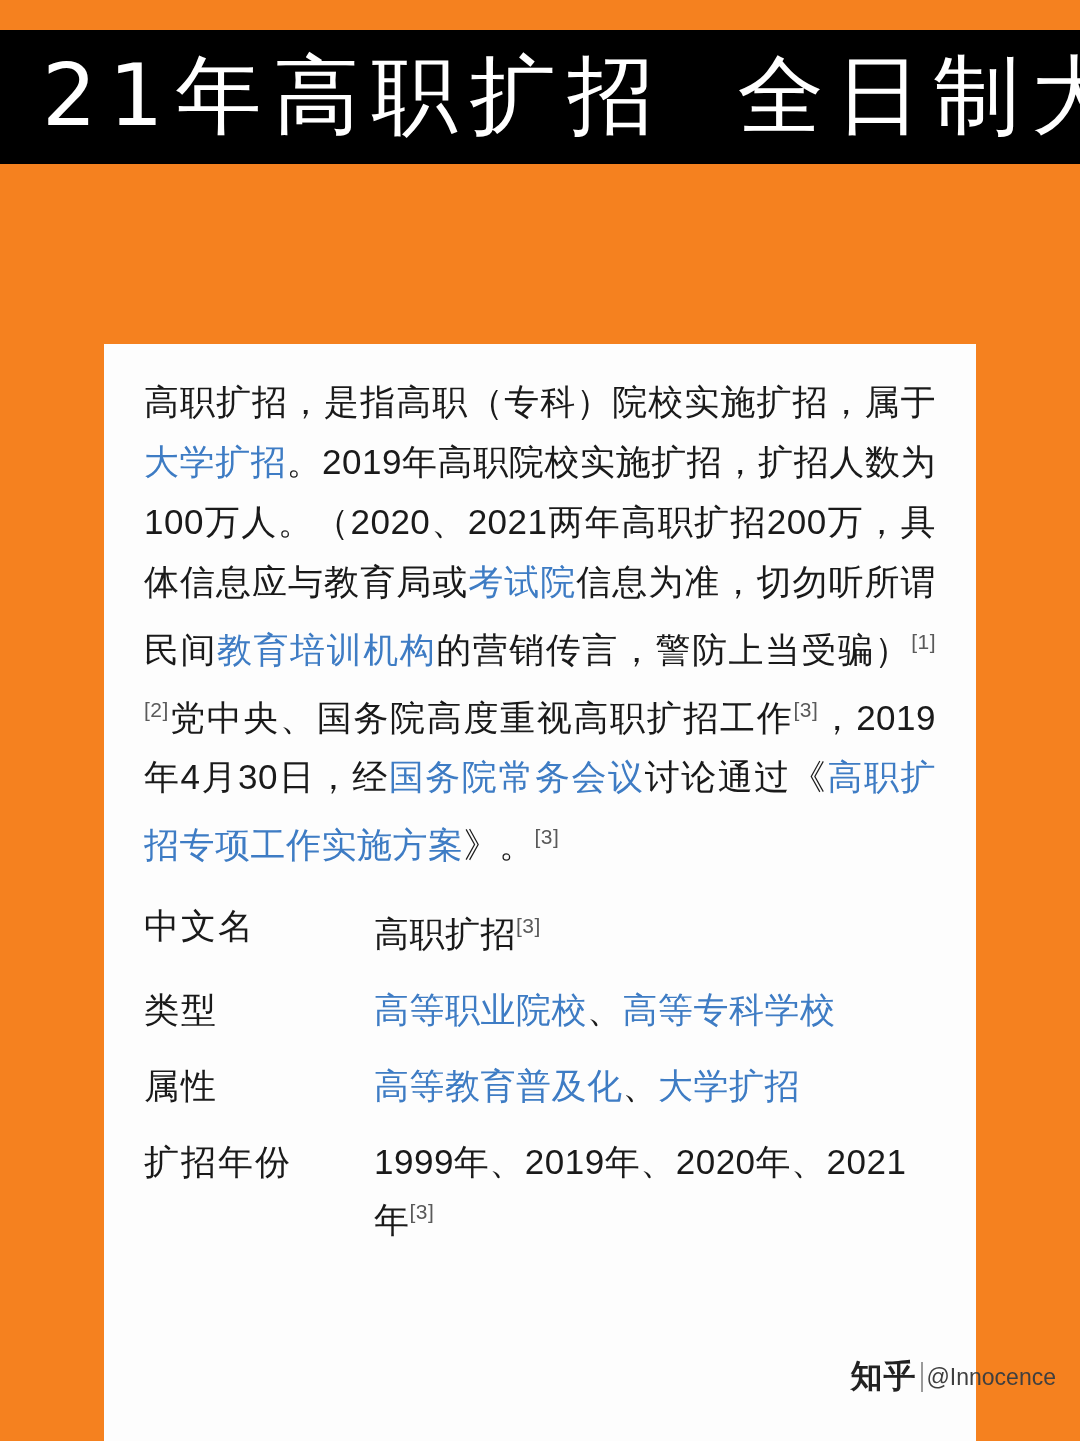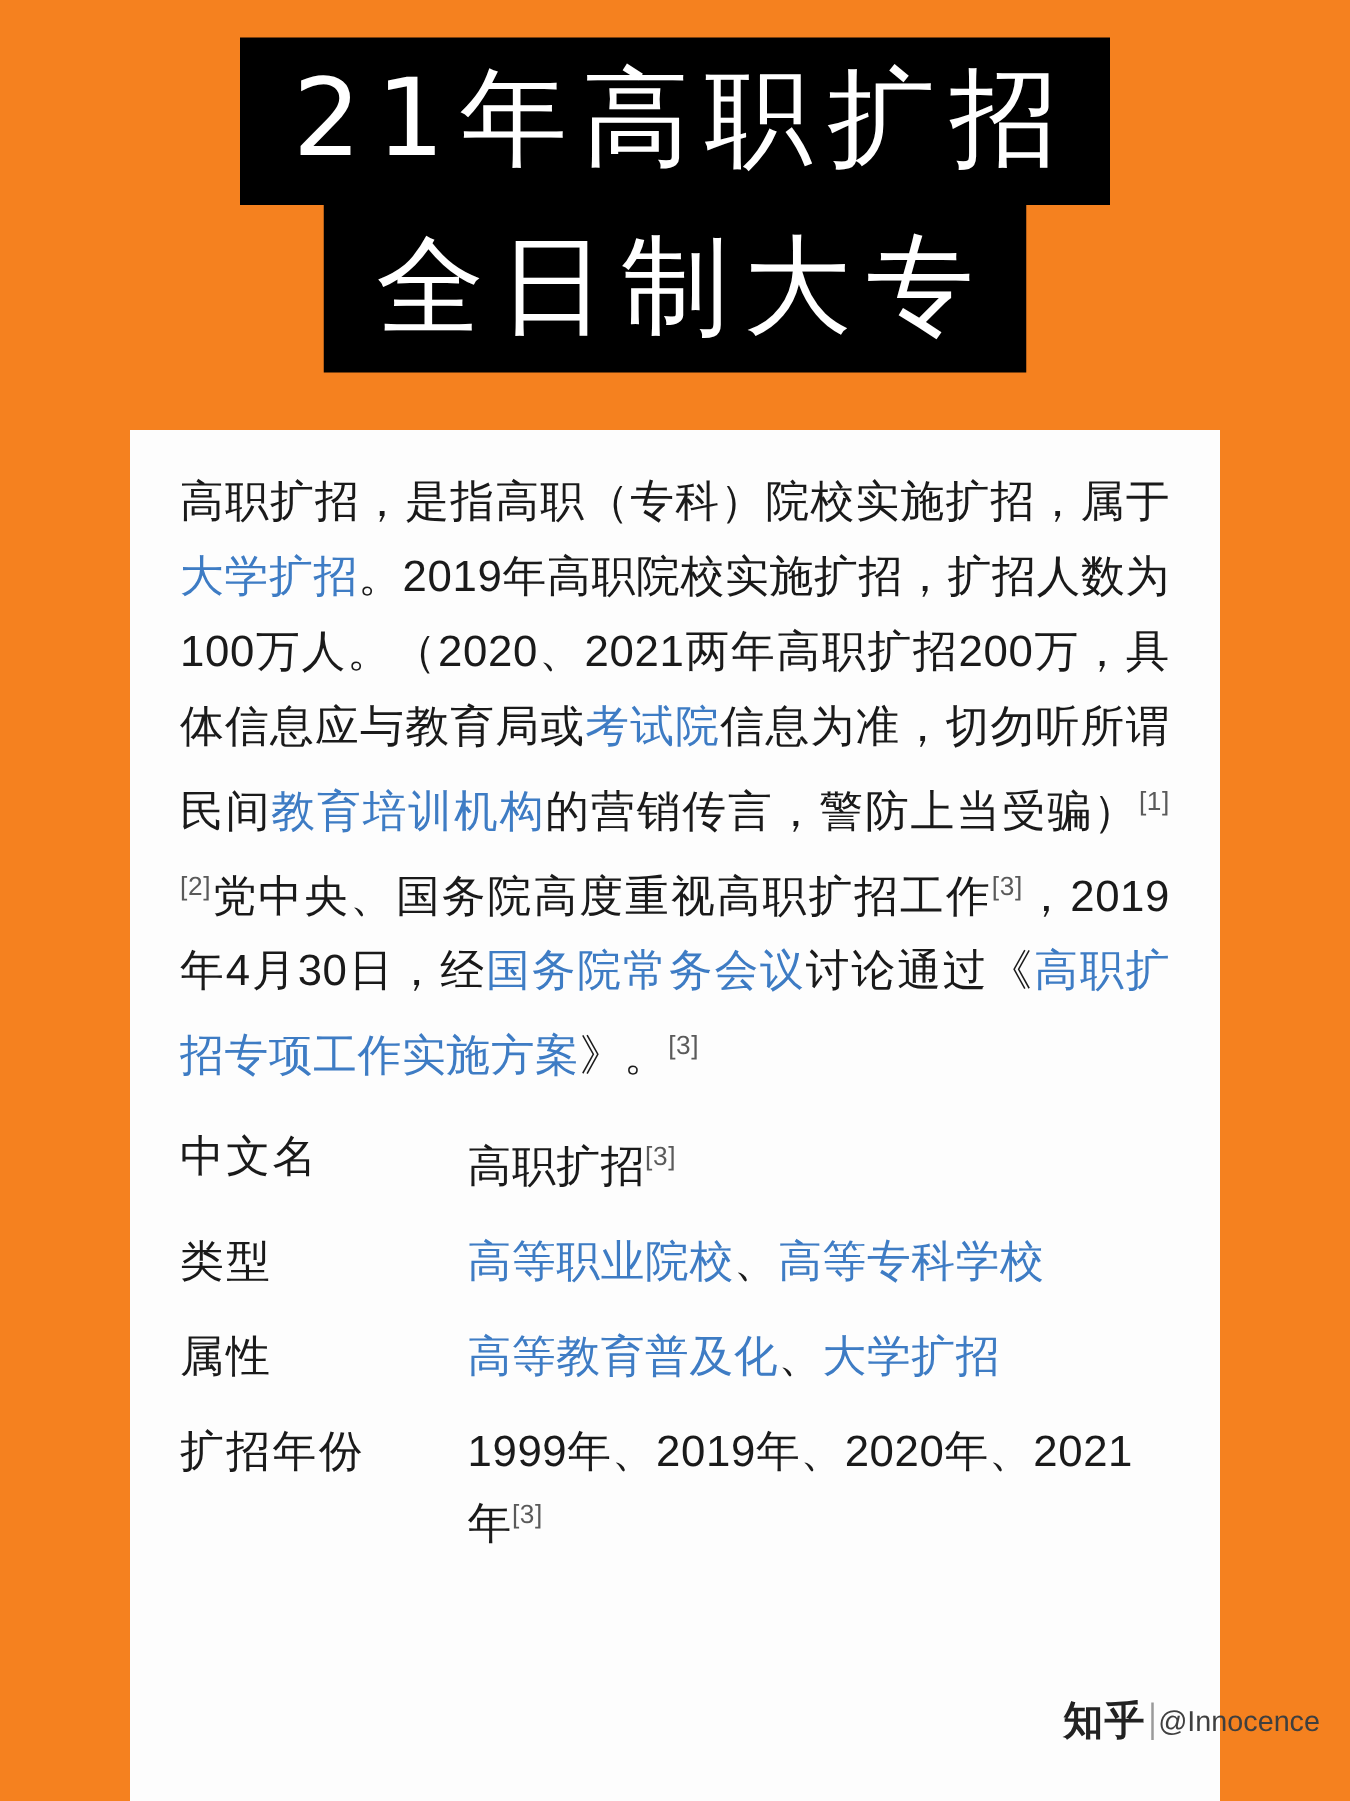--- a/index.html
+++ b/index.html
@@ -12,21 +12,21 @@
     background: #F5811F;
     font-family: "Liberation Sans", sans-serif;
     overflow: hidden;
     position: relative;
   }
 
   
   .title-wrap {
     padding-top: 30px;
     display: flex;
-    flex-direction: column;
+    flex-direction: row;
     align-items: center;
   }
   .title-band {
     background: #000000;
     color: #FFFFFF;
     font-size: 86px;
     line-height: 1;
     letter-spacing: 12px;
     font-weight: 400;
     padding: 22px 30px 26px 42px;

